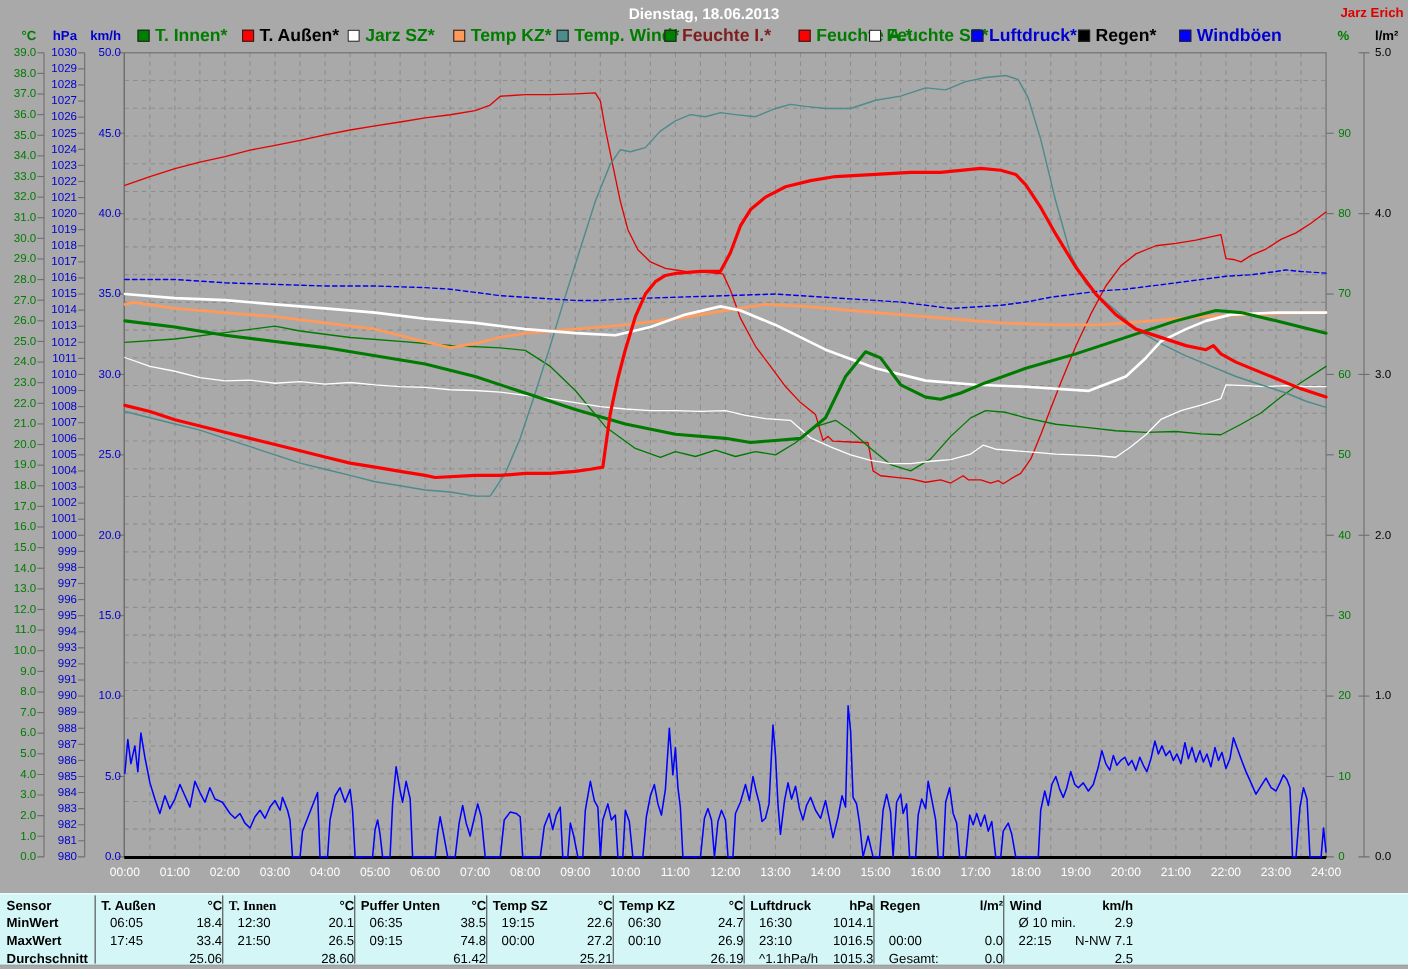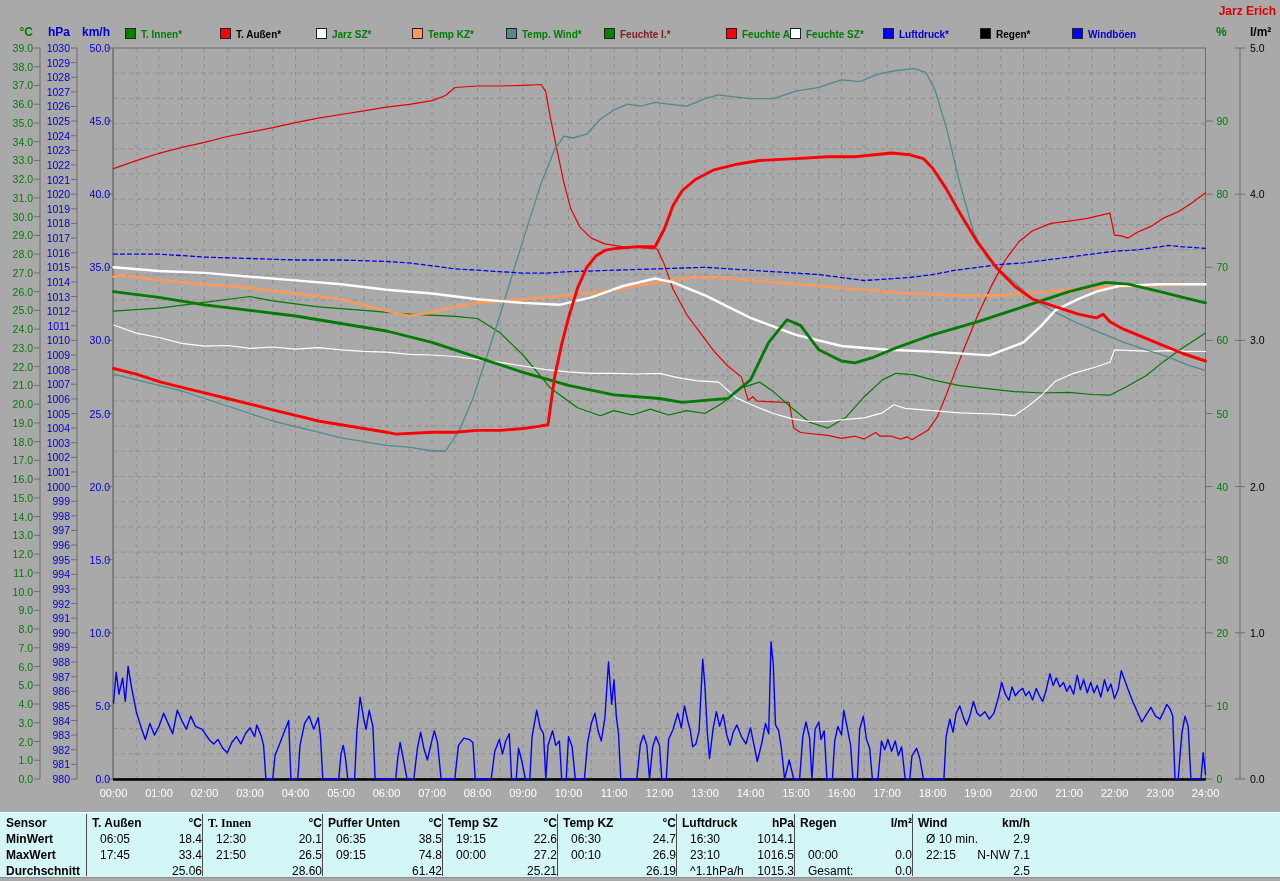--- a/index.html
+++ b/index.html
@@ -10,21 +10,21 @@
   }
   #titlebar{position:absolute;left:0;top:0;width:100%;height:22px;}
   #title{position:absolute;left:0;right:0;top:4px;text-align:center;
     color:#ffffff;font-size:14px;font-weight:bold;}
   #watermark{position:absolute;right:4px;top:4px;color:#dd0000;
     font-size:12px;font-weight:bold;}
   #legendbar{position:absolute;left:0;top:22px;width:100%;height:20px;}
   .lg-item{position:absolute;top:2px;height:14px;white-space:nowrap;}
   .lg-sw{display:inline-block;width:9px;height:9px;border:1px solid #222;
     vertical-align:-1px;margin-right:5px;}
-  .lg-lb{font-size:10px;font-weight:bold;text-align:center;}
+  .lg-lb{font-size:16px;font-weight:bold;text-align:center;}
   #chart{position:absolute;left:0;top:0;}
   #stats{position:absolute;left:0;top:812px;width:1280px;height:64px;
     background:#d4f6f6;border-top:1px solid #f2ffff;border-bottom:1px solid #8f8f8f;}
   .tdiv{position:absolute;top:1px;bottom:1px;width:1px;background:#4a4a4a;}
   .tcell{position:absolute;height:15px;font-size:12px;color:#000;white-space:nowrap;}
   .tb{font-weight:bold;}
   .tr{text-align:right;}
 </style>
 </head>
 <body>
@@ -404,20 +404,21 @@
     <g>
       <text x="33" y="32" fill="#007c00" text-anchor="end" font-size="12" dominant-baseline="central" font-family="&quot;Liberation Sans&quot;,&quot;DejaVu Sans&quot;,sans-serif" font-weight="bold">°C</text>
       <text x="70" y="32" fill="#0000d0" text-anchor="end" font-size="12" dominant-baseline="central" font-family="&quot;Liberation Sans&quot;,&quot;DejaVu Sans&quot;,sans-serif" font-weight="bold">hPa</text>
       <text x="110" y="32" fill="#0000d0" text-anchor="end" font-size="12" dominant-baseline="central" font-family="&quot;Liberation Sans&quot;,&quot;DejaVu Sans&quot;,sans-serif" font-weight="bold">km/h</text>
       <text x="1216" y="32" fill="#007c00" text-anchor="start" font-size="12" dominant-baseline="central" font-family="&quot;Liberation Sans&quot;,&quot;DejaVu Sans&quot;,sans-serif" font-weight="bold">%</text>
       <text x="1250" y="32" fill="#000000" text-anchor="start" font-size="12" dominant-baseline="central" font-family="&quot;Liberation Sans&quot;,&quot;DejaVu Sans&quot;,sans-serif" font-weight="bold">l/m²</text>
     </g>
   </svg>
 
 <div id="titlebar">
+  <div id="title">Dienstag, 18.06.2013</div>
   <div id="watermark">Jarz Erich</div>
 </div>
 
 <div id="legendbar">
     <div class="lg-item" style="left: 125px;"><span class="lg-sw" style="background: rgb(0, 128, 0);"></span><span class="lg-lb" style="color: rgb(0, 124, 0);">T. Innen*</span></div>
     <div class="lg-item" style="left: 220px;"><span class="lg-sw" style="background: rgb(255, 0, 0);"></span><span class="lg-lb" style="color: #000000;">T. Außen*</span></div>
     <div class="lg-item" style="left: 316px;"><span class="lg-sw" style="background: rgb(255, 255, 255);"></span><span class="lg-lb" style="color: rgb(0, 124, 0);">Jarz SZ*</span></div>
     <div class="lg-item" style="left: 412px;"><span class="lg-sw" style="background: rgb(255, 154, 92);"></span><span class="lg-lb" style="color: rgb(0, 124, 0);">Temp KZ*</span></div>
     <div class="lg-item" style="left: 506px;"><span class="lg-sw" style="background: rgb(78, 139, 139);"></span><span class="lg-lb" style="color: rgb(0, 124, 0);">Temp. Wind*</span></div>
     <div class="lg-item" style="left: 604px;"><span class="lg-sw" style="background: rgb(0, 128, 0);"></span><span class="lg-lb" style="color: #7f1d1d;">Feuchte I.*</span></div>

